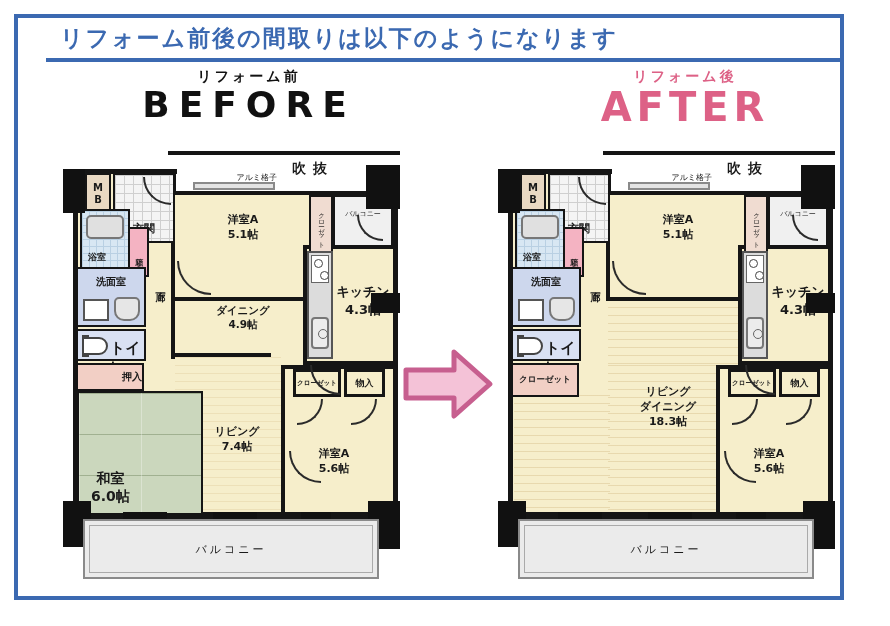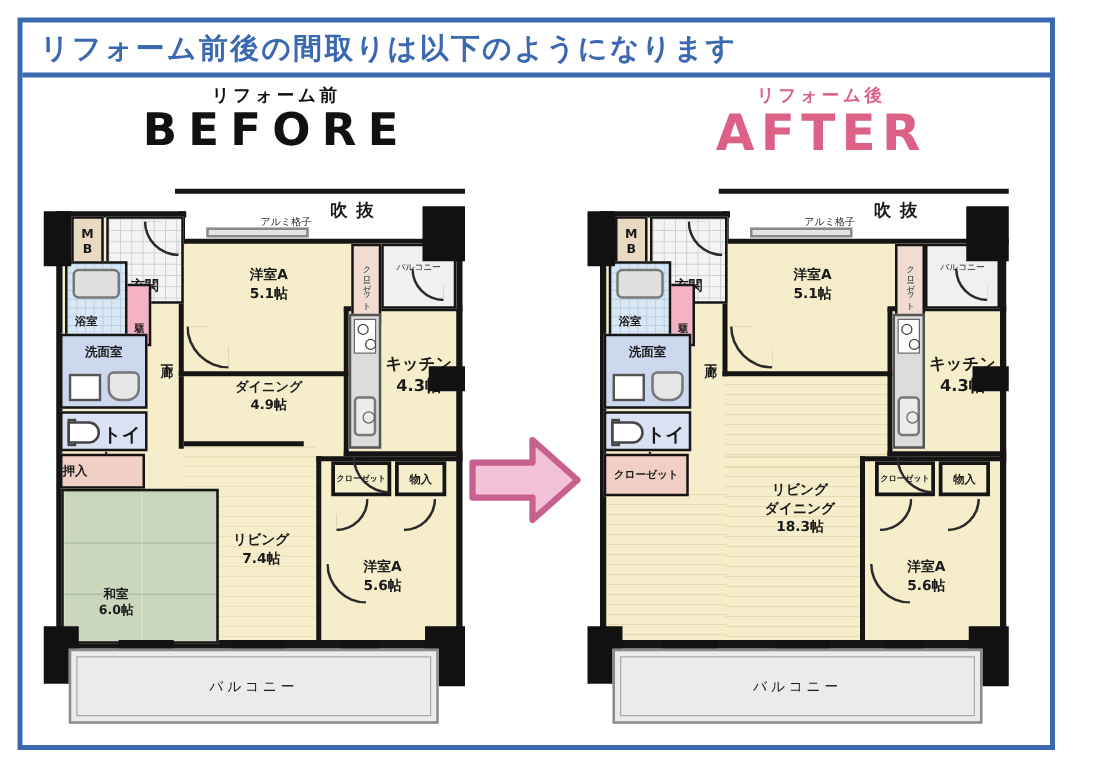--- a/index.html
+++ b/index.html
@@ -1,19 +1,19 @@
 <!DOCTYPE html>
 <html><head>
 <meta charset="utf-8">
 <style>
   * { box-sizing: border-box; margin: 0; padding: 0; }
   html,body { width:890px; height:626px; background:#fff;
     font-family:"DejaVu Sans","Liberation Sans",sans-serif; color:#1a1a1a; }
   #frame { position:absolute; left:14px; top:14px; width:830px; height:586px;
-    border:4px solid #3b69b1; background:#fff; }
+    border:4px solid #3b69b1; background:#fff;padding-left:28px; }
   #titlebar { height:44px; border-bottom:4px solid #3b69b1; display:flex; align-items:center; }
   #titlebar .t { color:#3b69b1; font-weight:bold; font-size:23px; letter-spacing:2px; padding-left:14px; white-space:nowrap; }
   #content { position:relative; width:100%; height:534px; }
 
   .colhead { position:absolute; top:6px; width:230px; text-align:center; }
   .colhead .jp { font-size:14px; font-weight:bold; letter-spacing:3px; }
   .colhead .en { font-size:36px; font-weight:bold; letter-spacing:9px; line-height:1.05; }
   #before-head { left:88px; } #before-head .jp, #before-head .en { color:#111; }
   #after-head  { left:524px; } #after-head .jp, #after-head .en { color:#dd6186; }
   #after-head .en { letter-spacing:5px; font-size:40px; }
@@ -75,28 +75,28 @@
   .washroom-label { left:0; top:6px; width:100%; text-align:center; font-size:10px; font-weight:bold; }
   .washer { left:5px; top:30px; width:26px; height:22px; background:#fff; border:2px solid #555; }
   .basin { left:36px; top:28px; width:26px; height:24px; background:#e6e6e6; border:2px solid #777; border-radius:5px 5px 10px 10px; }
 
   .toilet { left:13px; top:178px; width:70px; height:32px; background:#d9e1f3; border:2px solid #151515; }
   .wc-icon { left:4px; top:6px; width:26px; height:18px; background:#fff; border:2px solid #444; border-radius:0 9px 9px 0; }
   .wc-tank { left:4px; top:4px; width:7px; height:22px; background:#fff; border:2px solid #444; }
   .toilet-label { left:32px; top:8px; font-size:15px; font-weight:bold; }
 
   .oshiire { left:13px; top:212px; width:68px; height:28px; background:#f2cfc5; border:2px solid #151515;
-    display:flex; align-items:center; justify-content:flex-start; font-size:10px; font-weight:bold; }
+    display:flex; align-items:center; justify-content:flex-end; font-size:10px; font-weight:bold; }
   .closet-h { left:13px; top:212px; width:68px; height:34px; background:#f2cfc5; border:2px solid #151515;
     display:flex; align-items:center; justify-content:center; font-size:8.5px; font-weight:bold; }
 
   .washitsu { left:14px; top:240px; width:126px; height:124px; background:#cbd7bd; border:2px solid #151515;
     background-image:linear-gradient(90deg,rgba(255,255,255,.3) 1px,transparent 1px),linear-gradient(rgba(110,130,90,.45) 1px,transparent 1px);
     background-size:62px 100%,100% 41px; }
-  .washitsu-label { left:28px; top:76px; text-align:center; font-size:10px; font-weight:bold; line-height:1.3; }
+  .washitsu-label { left:12px; top:76px; text-align:center; font-size:14px; font-weight:bold; line-height:1.3; }
 
   .corridor-label { left:90px; top:118px; width:16px; height:44px; }
   .corridor-label span { writing-mode:vertical-rl; text-orientation:upright; font-size:10px; font-weight:bold; }
 
   .roomlabel { text-align:center; font-weight:bold; line-height:1.35; }
   .a1-label { left:125px; top:62px; width:110px; font-size:11px; }
   .kitchen-label { left:264px; top:132px; width:72px; font-size:13px; }
   .dining-label { left:140px; top:152px; width:80px; font-size:10.5px; }
   .living-label { left:134px; top:274px; width:80px; font-size:11px; }
   .a2-label { left:240px; top:296px; width:62px; font-size:11px; }

